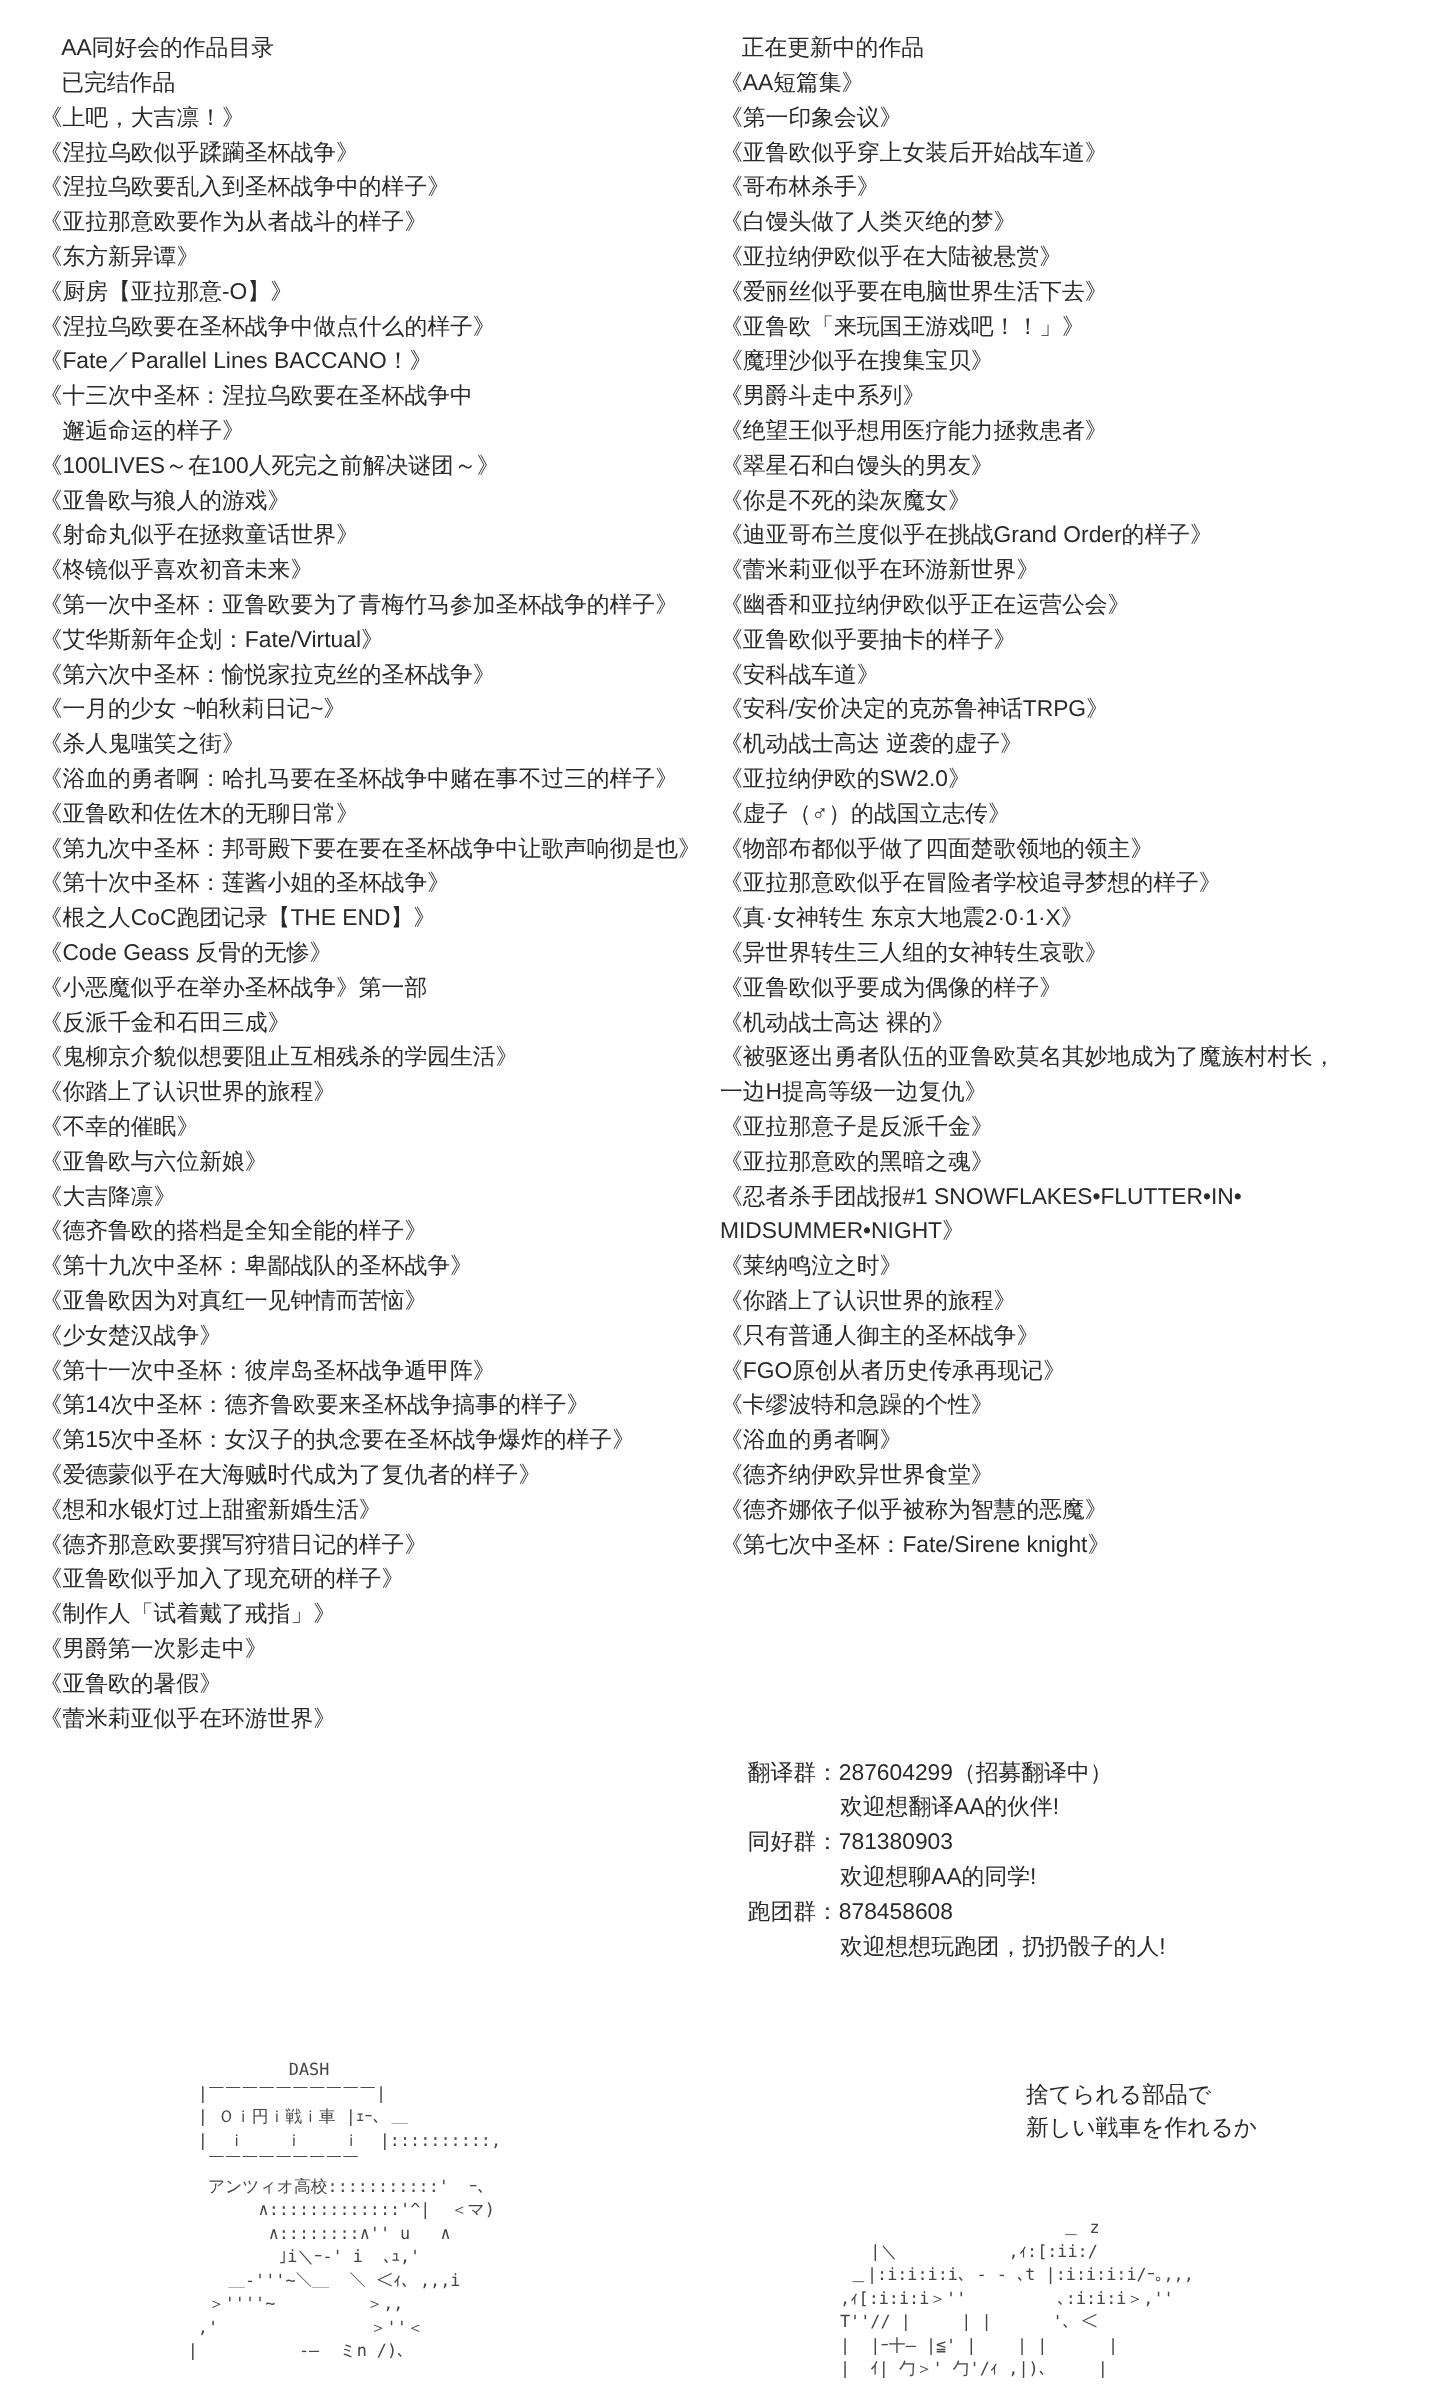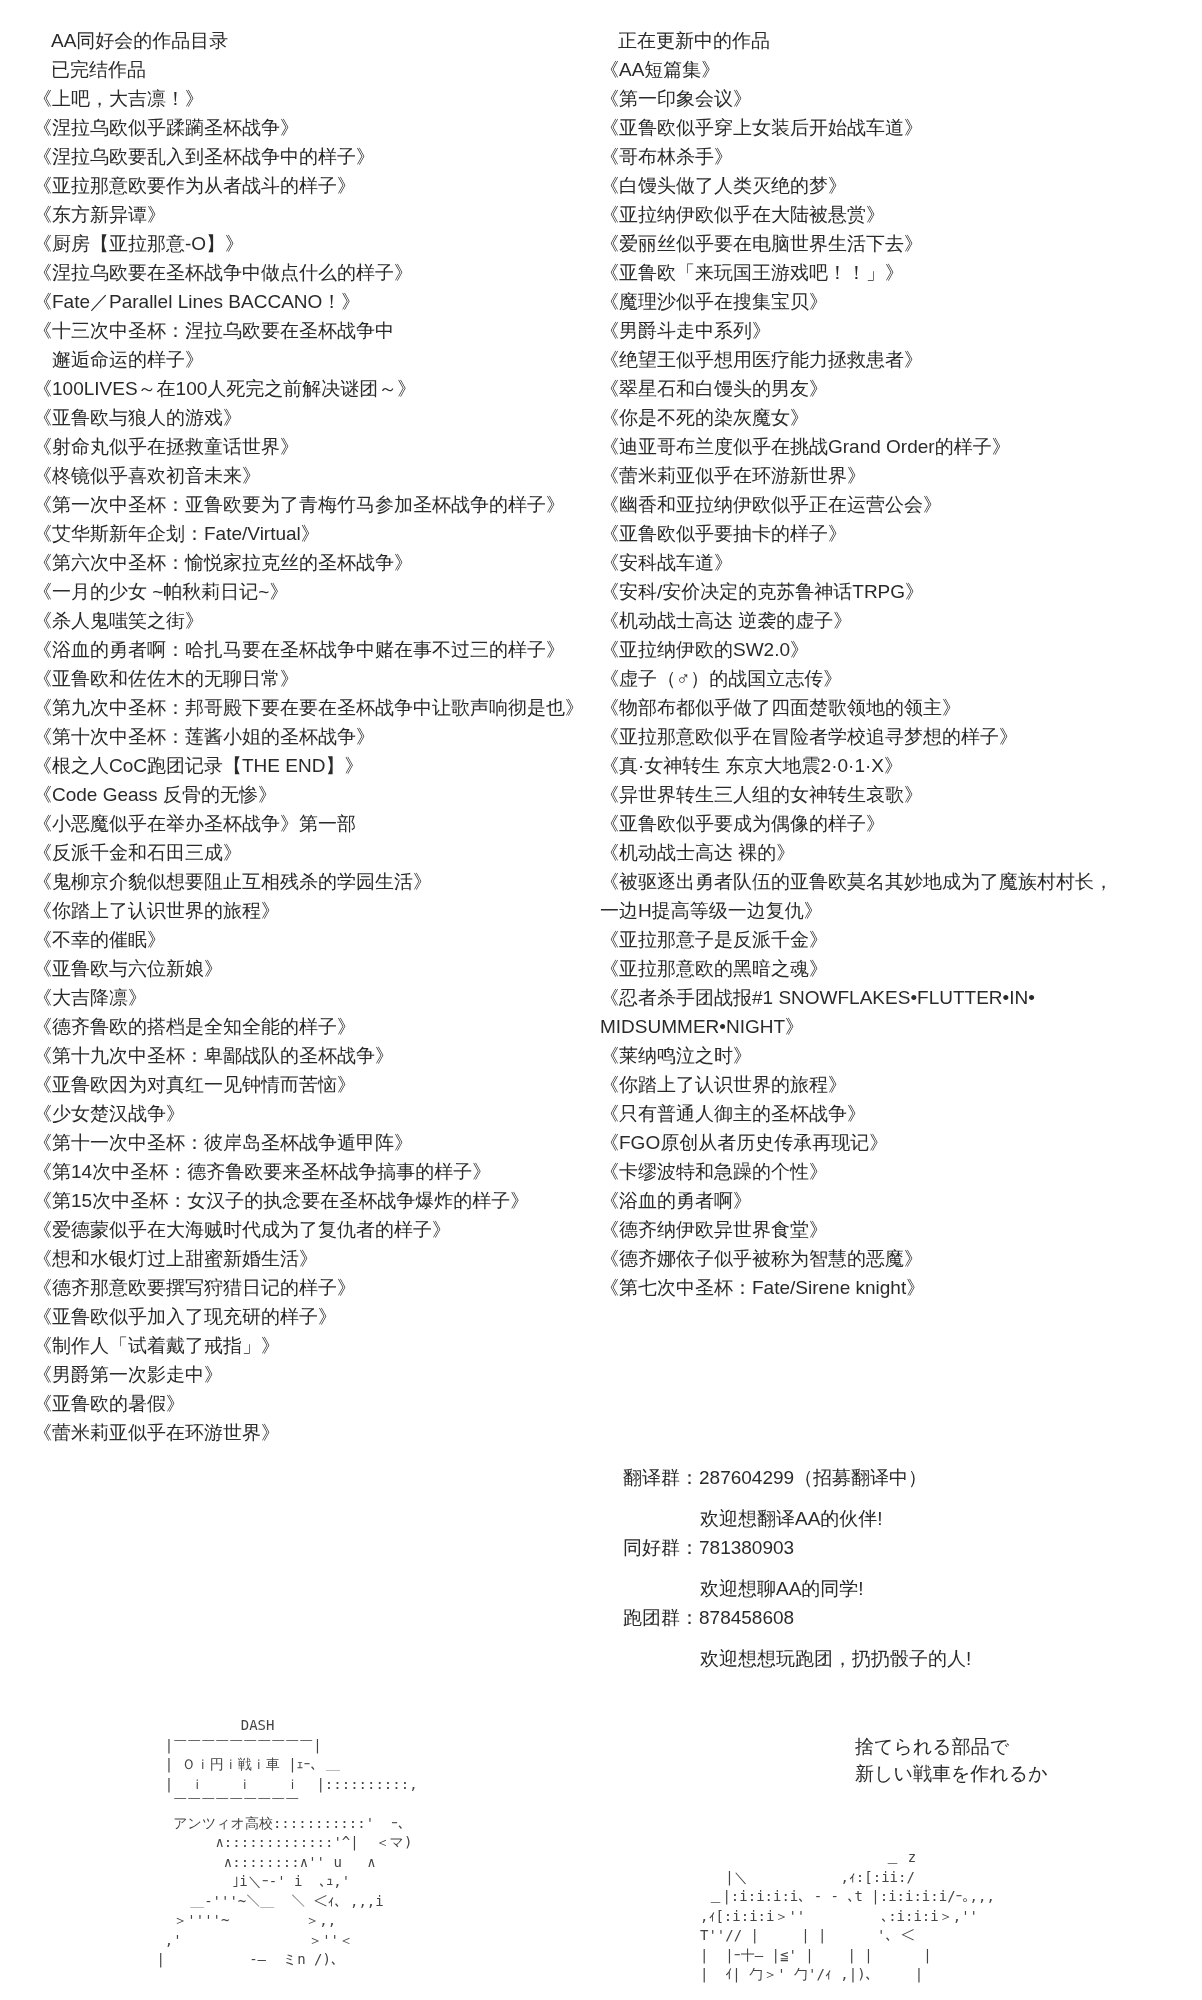--- a/index.html
+++ b/index.html
@@ -6,21 +6,21 @@
   html, body { width:1202px; height:2000px; background:#ffffff; overflow:hidden; }
   body { position:relative; font-family:"Liberation Sans","DejaVu Sans",sans-serif; color:#2a2a2a; }
 
   .col { position:absolute; font-size:19px; line-height:29px; white-space:nowrap; }
   .col-left  { left:33px;  top:26px; }
   .col-right { left:600px; top:26px; }
   .col-header { padding-left:18px; }
   .work-line { height:29px; }
 
   .groups { position:absolute; left:623px; top:1463px; font-size:19px; line-height:29px; white-space:nowrap; }
-  .group-note { padding-left:77px;margin-top:12px; }
+  .group-note { padding-left:77px; }
 
   .art { position:absolute; font-family:"DejaVu Sans Mono",monospace; color:#444;
          font-size:14px; line-height:19.5px; white-space:pre; }
   .art-left  { left:148px; top:1716px; }
   .art-right { left:700px; top:1848px; }
 
   .art-caption-right { position:absolute; left:855px; top:1733px; width:290px;
                        text-align:left; font-size:19px; line-height:27px; color:#2a2a2a; }
 </style>
 </head>

